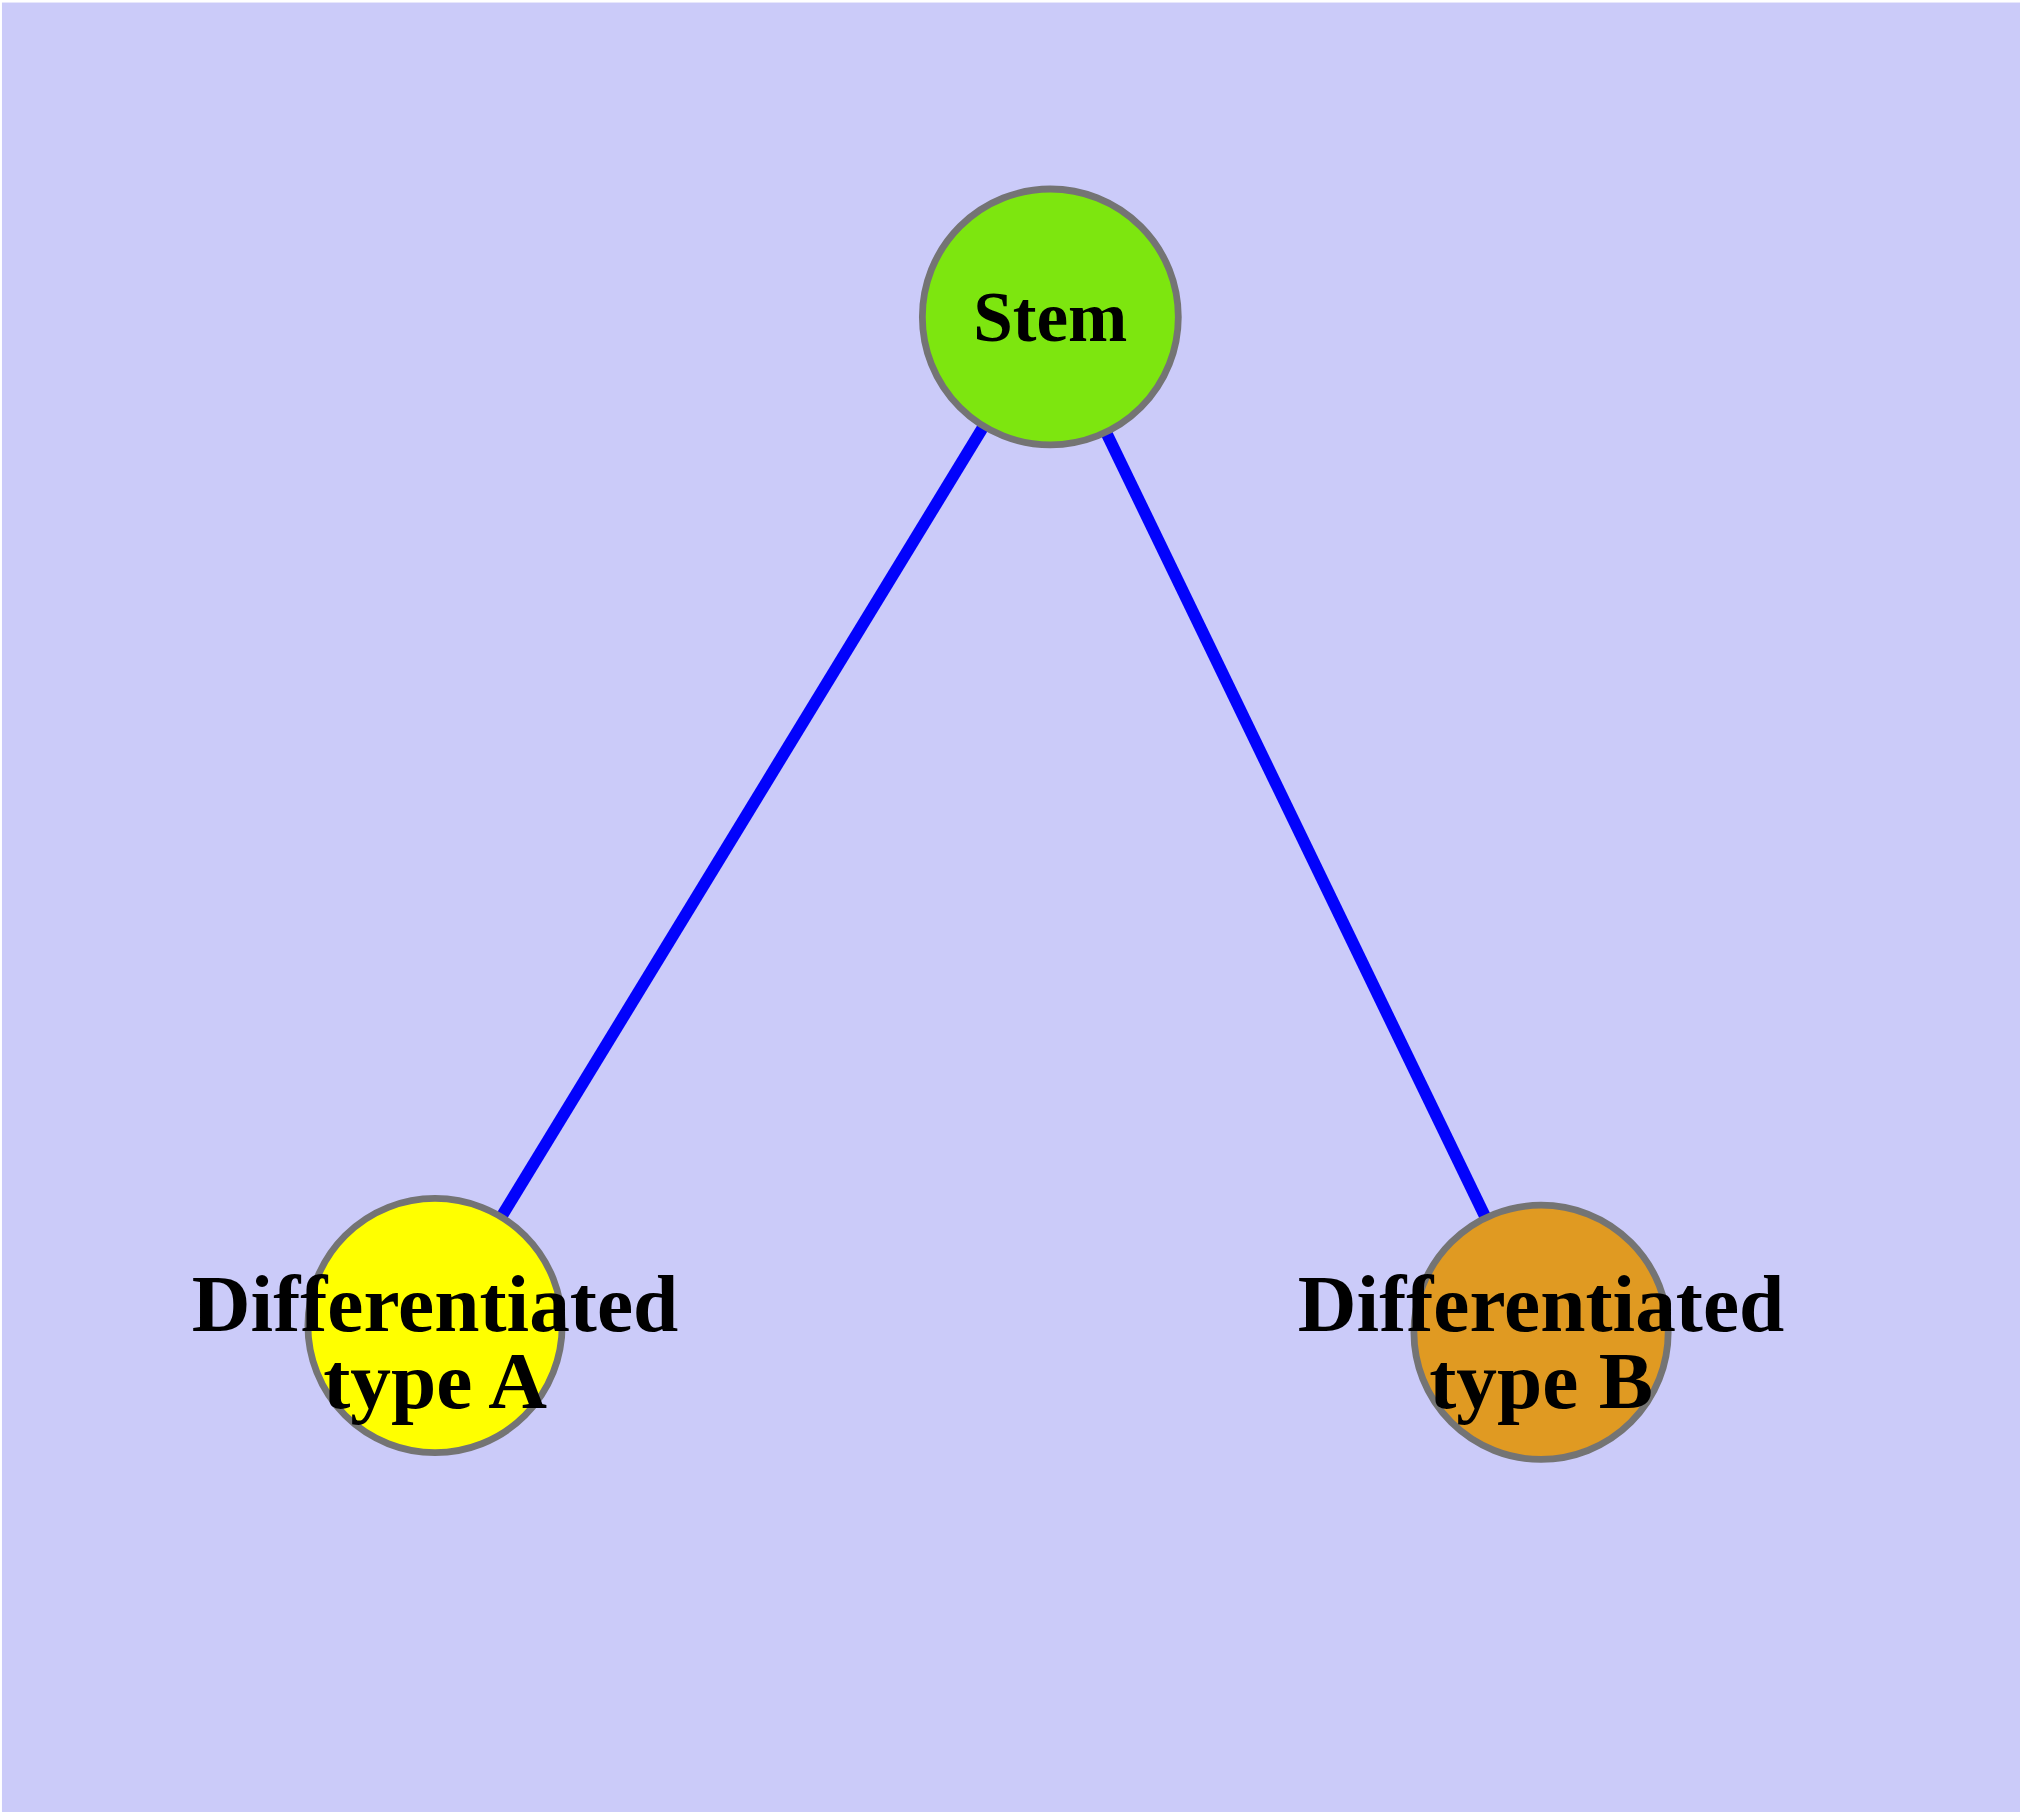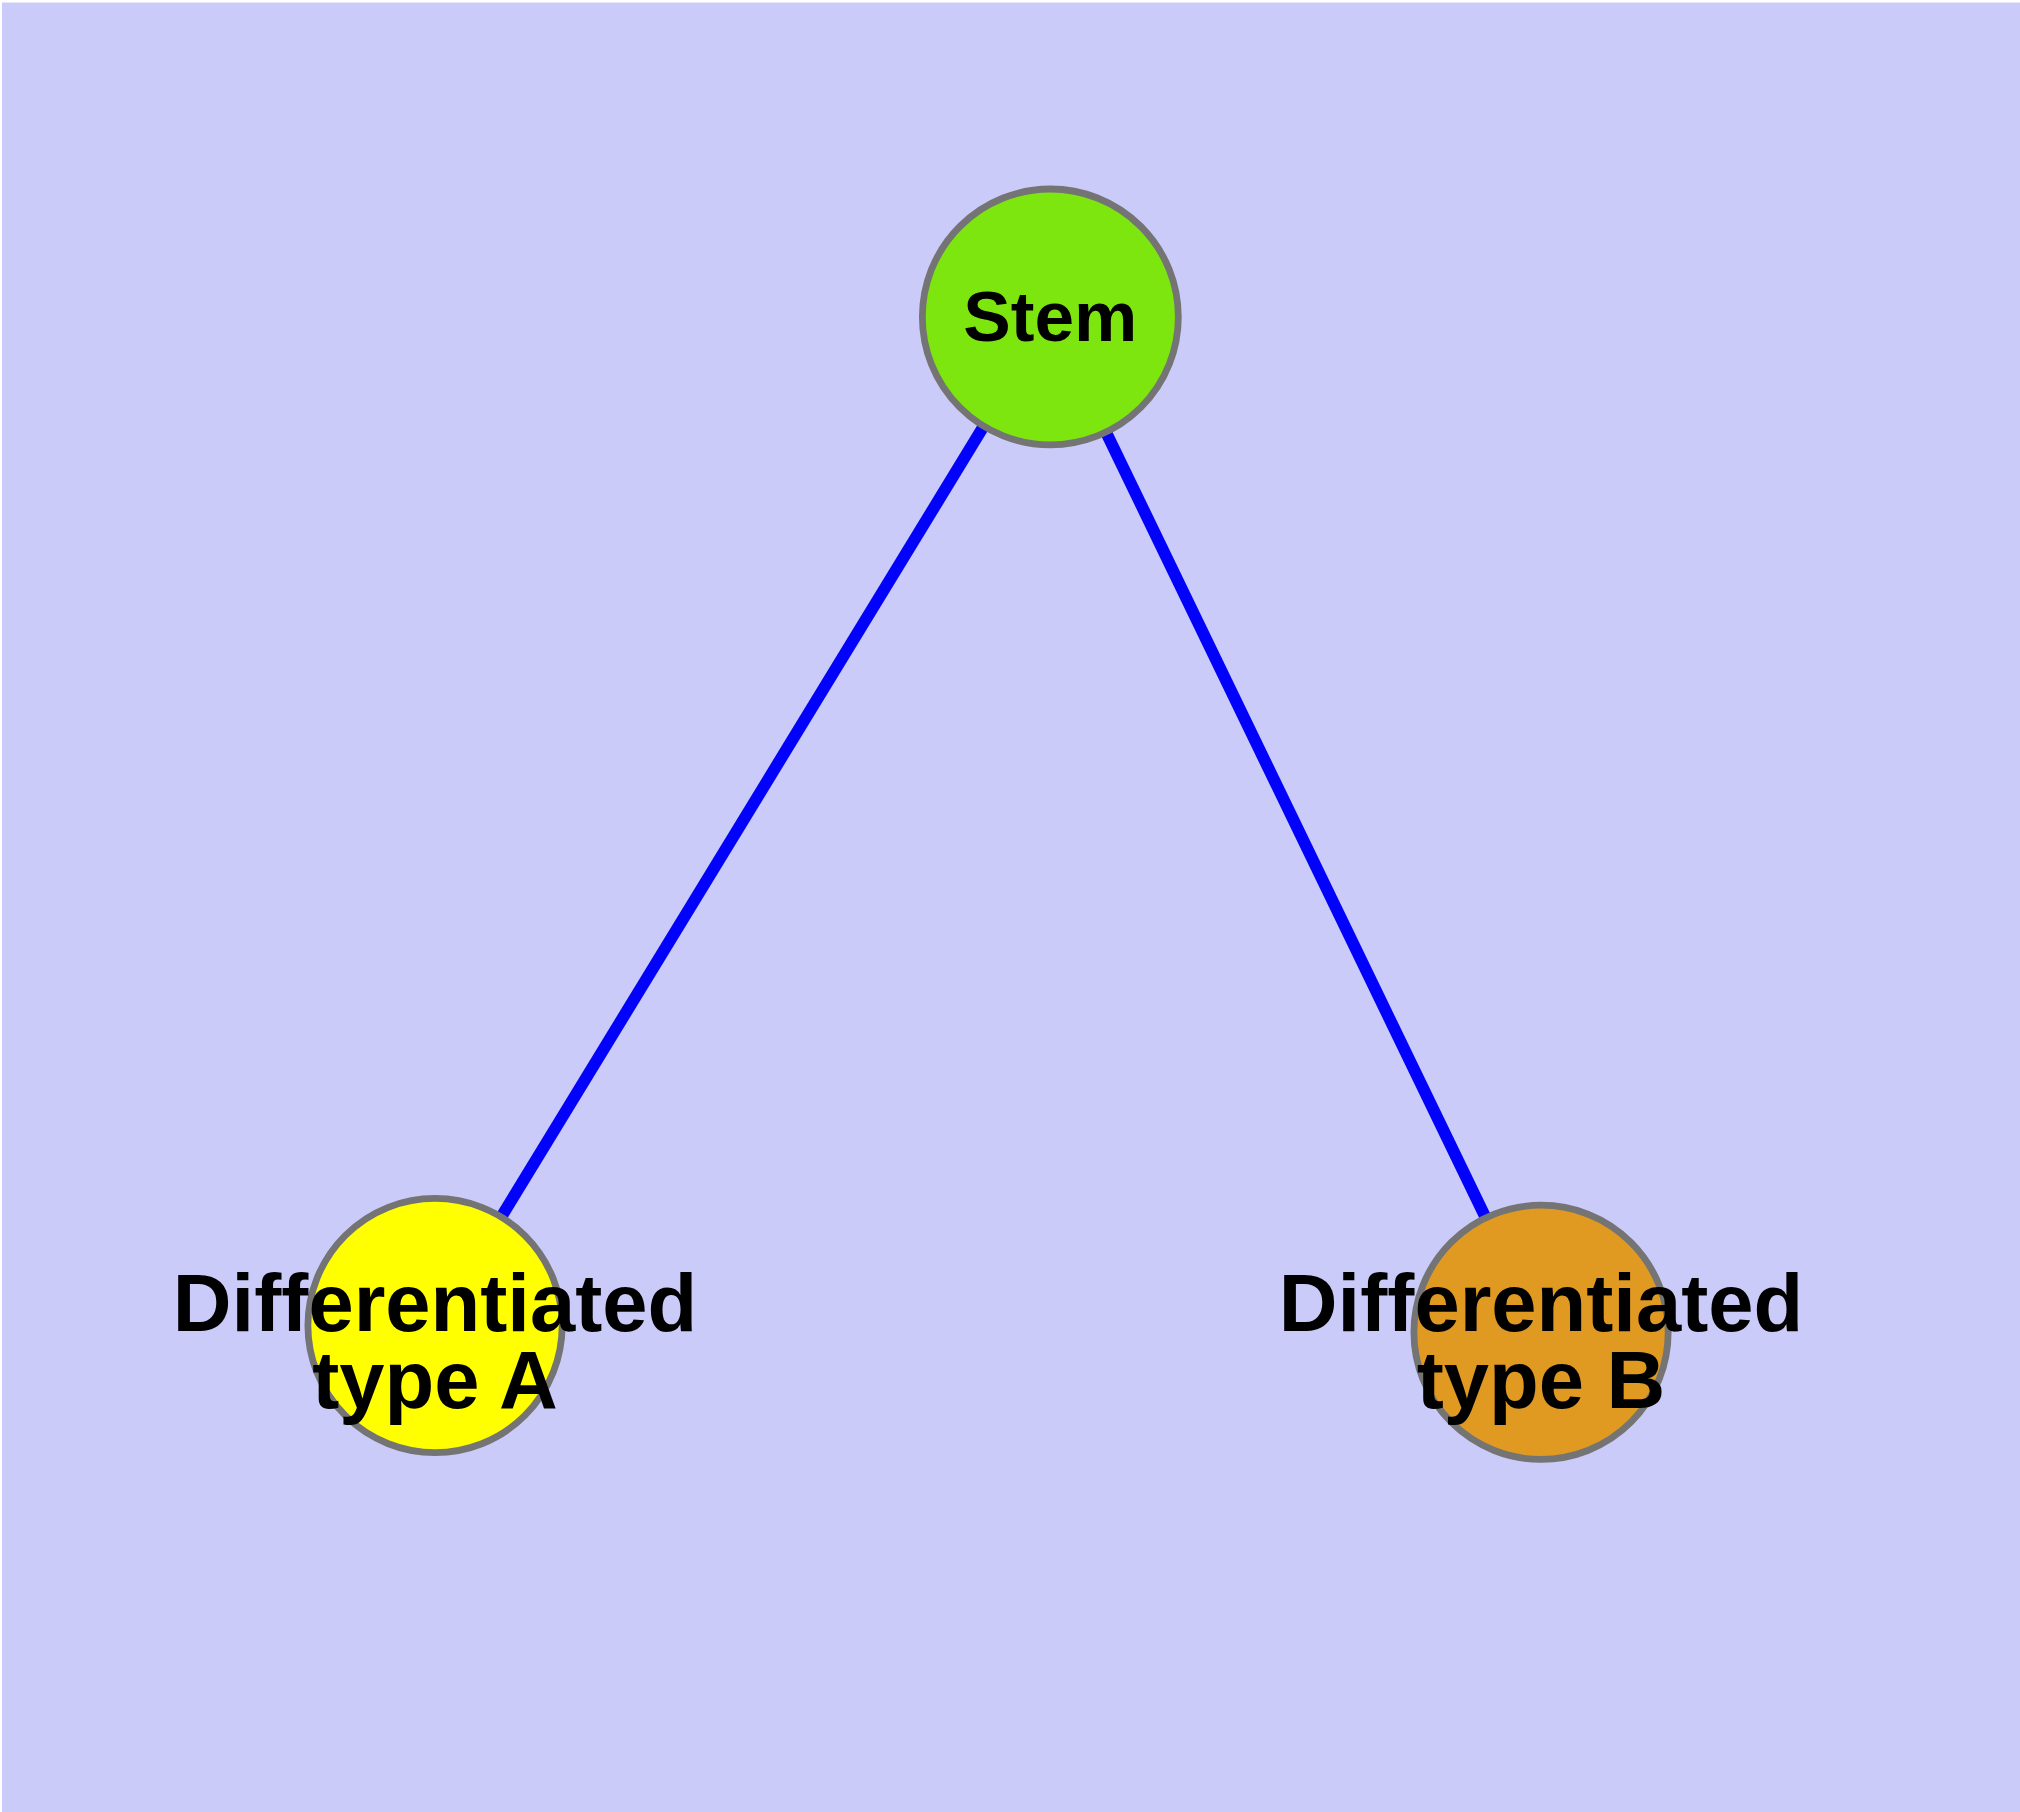--- a/index.html
+++ b/index.html
@@ -8,20 +8,21 @@
     width: 2021px;
     height: 1812px;
     overflow: hidden;
     background: #ffffff;
     font-family: "Liberation Sans", sans-serif;
   }
   .diagram-wrap {
     position: relative;
     width: 1820px;
     height: 1812px;
+    font-family: Liberation Serif, serif;
   }
   svg { display: block; }
   .edge {
     stroke-width: 14px;
     fill: none;
   }
   .node-circle {
     stroke-width: 8px;
   }
   .node-label {

